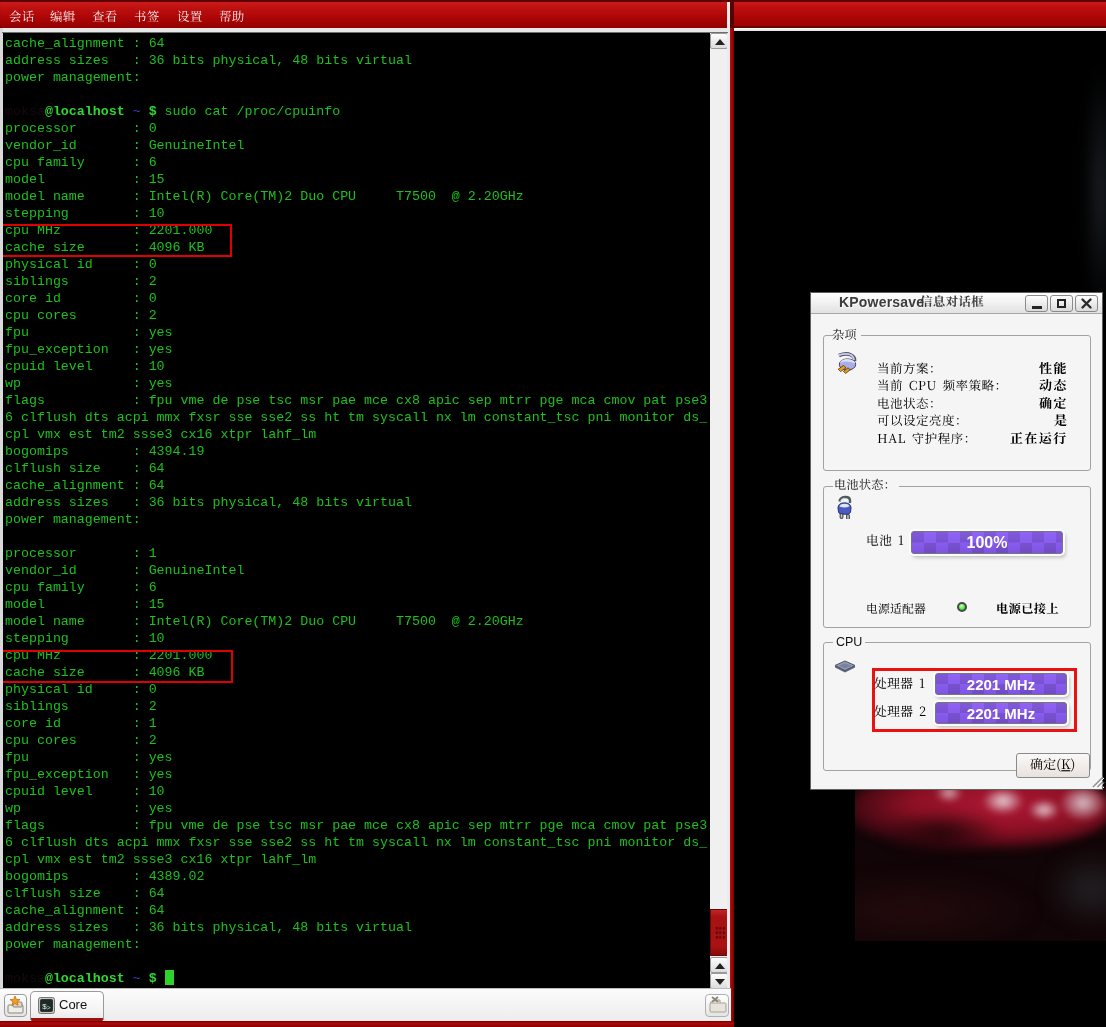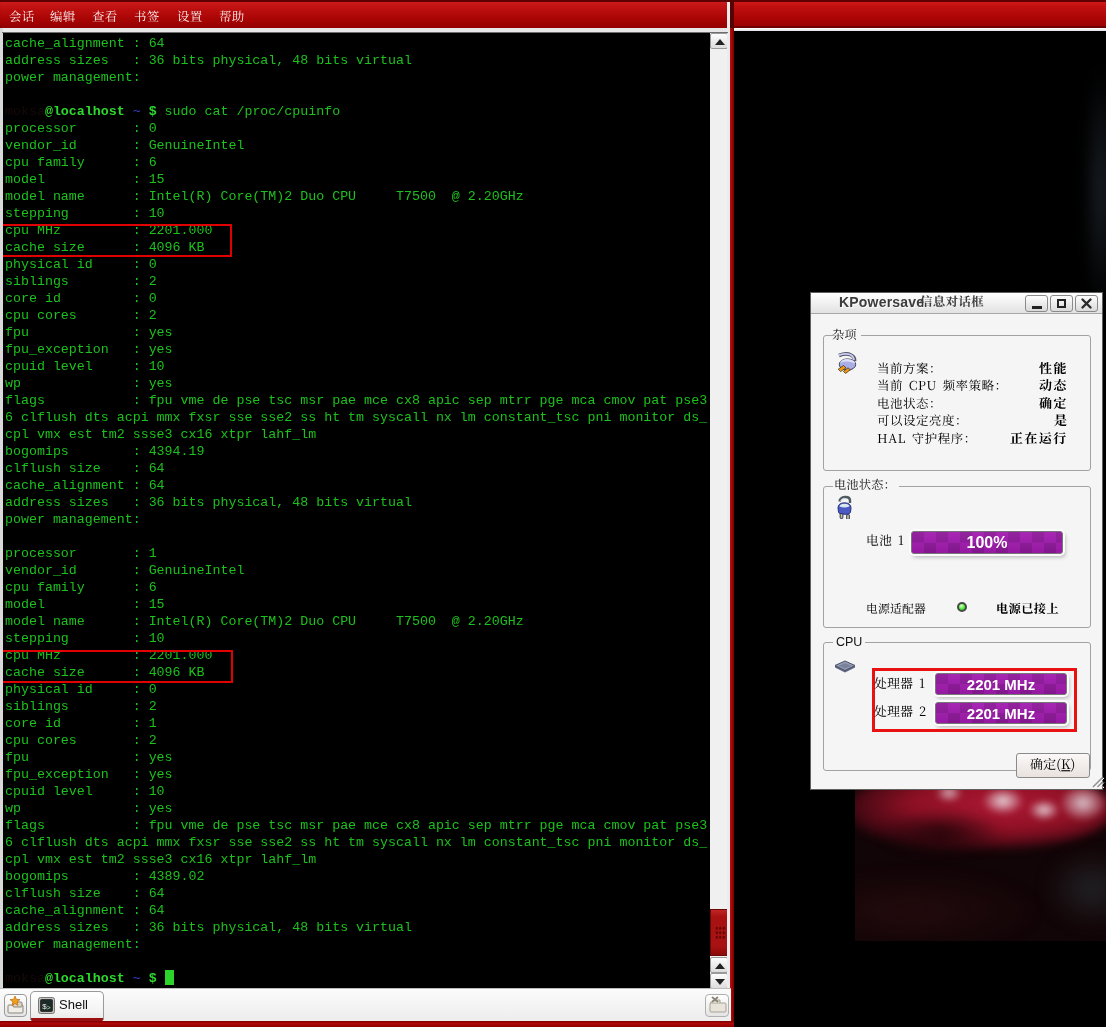--- a/index.html
+++ b/index.html
@@ -69,21 +69,21 @@
   background:#f5f5f5; border:1px solid #606060; }
 #dtitle { position:absolute; left:0; top:0; width:291px; height:21px;
   background:linear-gradient(#ffffff,#e2e2e2); border-bottom:1px solid #a8a8a8; }
 #dtitle .t { position:absolute; left:28px; top:1px; font-size:14px; font-weight:bold; color:#3c3c3c;
   text-shadow:1px 1px 0 #fafafa; letter-spacing:0.2px; }
 .wbtn { position:absolute; top:2px; width:23px; height:17px; background:linear-gradient(#fefefe,#dadada);
   border:1px solid #8a8a8a; border-radius:3px; }
 .fs { position:absolute; left:12px; width:268px; border:1px solid #a2a2a2; border-radius:3px; }
 .fs .lg { position:absolute; left:9px; top:-8px; background:#f5f5f5; padding:0 3px; font-size:12.5px; color:#111; display:inline-block; height:14px; }
 .ct { position:absolute; overflow:visible; }
-.rbar { position:absolute; background:#a21caf; border:1px solid #777; border-radius:3px;
+.rbar { position:absolute; background:#8b5cf6; border:1px solid #777; border-radius:3px;
   box-shadow:0 0 0 2px #fbfbfb, 2px 3px 4px rgba(0,0,0,.28); color:#fff; font-weight:bold; text-align:center; }
 .rbar .pat { position:absolute; left:0; top:0; right:0; bottom:0; border-radius:2px;
   background-image:
     linear-gradient(rgba(255,255,255,.05), rgba(0,0,0,.08)),
     repeating-linear-gradient(90deg, rgba(0,0,0,.12) 0 12px, rgba(0,0,0,0) 12px 24px),
     repeating-linear-gradient(90deg, rgba(0,0,0,0) 0 12px, rgba(0,0,0,.12) 12px 24px);
   background-size:100% 100%, 100% 50%, 100% 50%;
   background-position:0 0, left top, left bottom;
   background-repeat:no-repeat, repeat-x, repeat-x; }
 .rbar .txt { position:relative; }
@@ -217,21 +217,21 @@
         </g>
       </svg>
     </div>
     <div id="tabShell">
       <svg width="17" height="17" style="position:absolute;left:7px;top:5px;">
         <rect x="0.5" y="0.5" width="16" height="16" rx="2" fill="#c9c6c0" stroke="#777" stroke-width="1"></rect>
         <rect x="2.5" y="2.5" width="12" height="12" rx="1" fill="#1c2a28" stroke="#333"></rect>
         <text x="4" y="12" font-family="Liberation Mono" font-size="8" fill="#e8e8e8">$</text>
         <text x="8.5" y="12.5" font-family="Liberation Mono" font-size="7" fill="#b0e0b0">&gt;</text>
       </svg>
-      <span class="lbl">Shell</span>
+      <span class="lbl">Core</span>
     </div>
     <div id="tabred"></div>
     <div id="btnR">
       <svg width="24" height="21" style="position:absolute;left:0;top:0;">
         <rect x="4" y="8" width="16" height="9" rx="1" fill="#e8e4da" stroke="#a8a296" stroke-width="1"></rect>
         <path d="M4 8 L8 5 L14 5 L14 8" fill="#ded8ca" stroke="#a8a296" stroke-width="1"></path>
         <path d="M6 2 L12 7 M12 2 L6 7" stroke="#8a8578" stroke-width="1.8"></path>
       </svg>
     </div>
   </div>

